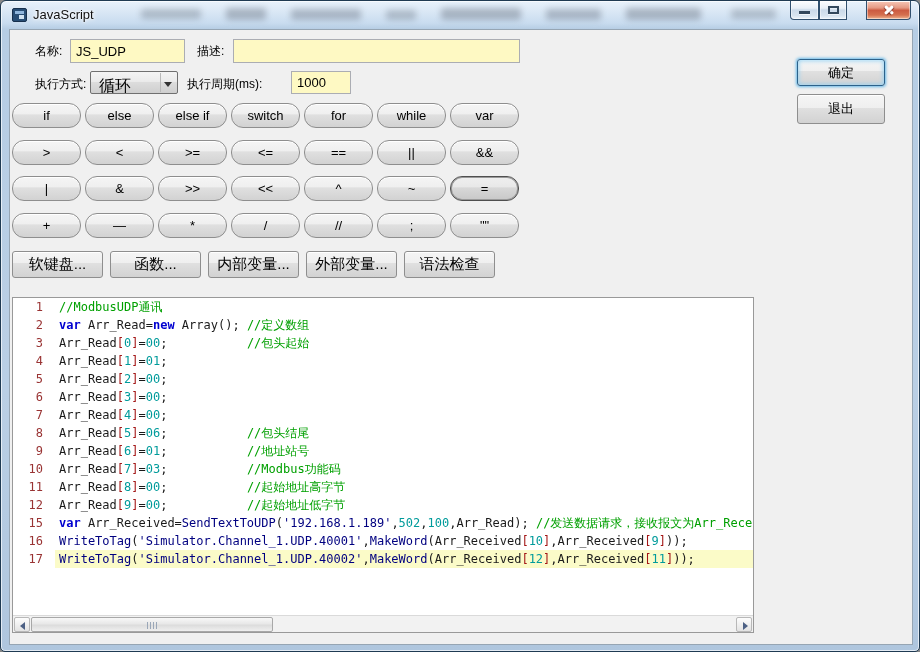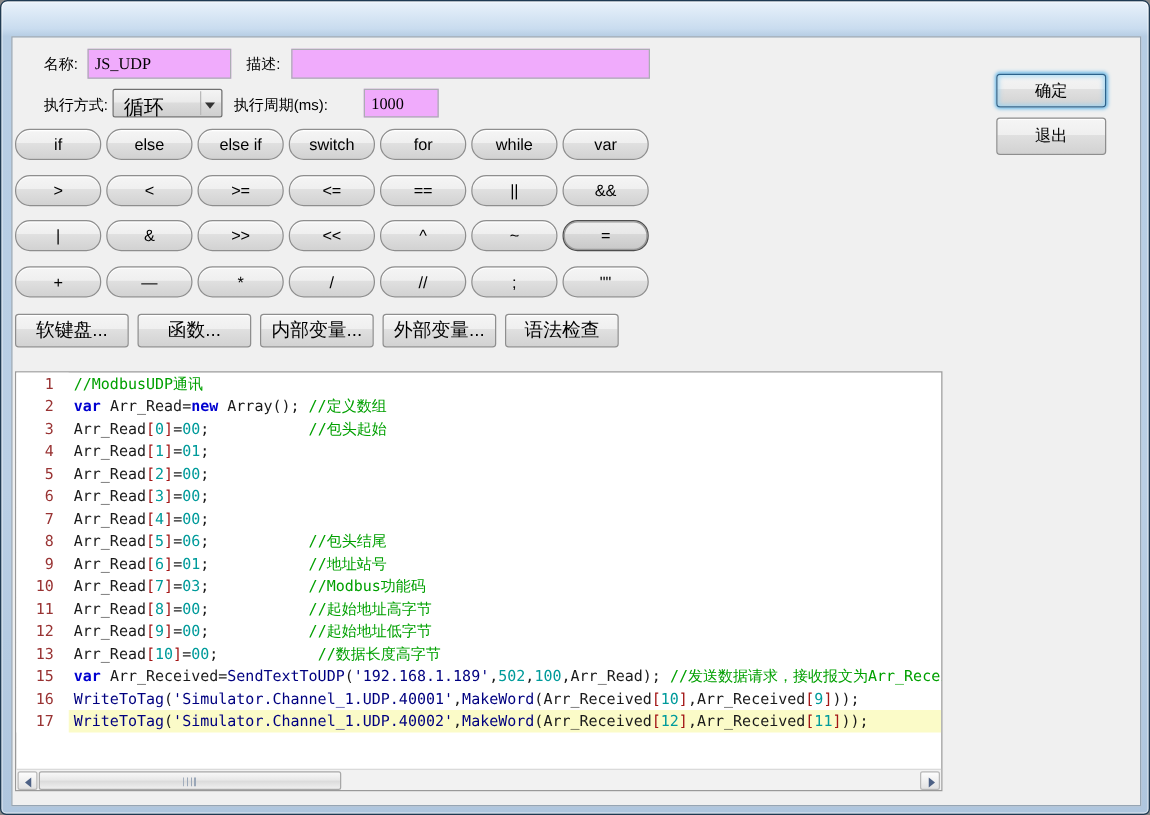--- a/index.html
+++ b/index.html
@@ -36,22 +36,22 @@
   .glyph-x { position:absolute; left:50%; top:50%; width:13px; height:13px; transform:translate(-50%,-50%); }
   .glyph-x::before,.glyph-x::after { content:""; position:absolute; left:1px; top:5px; width:11px; height:3px; background:#fff;
     box-shadow:0 1px 1px rgba(90,10,0,.6); border-radius:1px; }
   .glyph-x::before { transform:rotate(45deg); } .glyph-x::after { transform:rotate(-45deg); }
 
   
   .client { position:absolute; left:8px; top:28px; width:904px; height:616px;
     background:#F0F0F0; border:1px solid #96A5B3; }
 
   label.lbl { position:absolute; font-size:12px; color:#000; }
-  .tbox { position:absolute; background:#f0abfc; border:1px solid #ABADB3; font-size:13px;
-    font-family:Liberation Serif, serif; padding:0 5px; color:#000; outline:none; }
+  .tbox { position:absolute; background:#fef9c3; border:1px solid #ABADB3; font-size:13px;
+    font-family:Liberation Sans, sans-serif; padding:0 5px; color:#000; outline:none; }
 
   .combo { position:absolute; left:80px; top:41px; width:88px; height:23px; border:1px solid #707070; border-radius:2px;
     background:linear-gradient(180deg,#F4F4F4,#EBEBEB 45%,#DCDCDC 50%,#CFCFCF); cursor:pointer; }
   .combo .val { position:absolute; left:8px; top:4px; font-size:16px; }
   .combo .arrowbox { position:absolute; right:1px; top:1px; bottom:1px; width:16px; border-left:1px solid #B9B9B9; }
   .combo .tri { position:absolute; right:4px; top:9px; width:0; height:0;
     border-left:4px solid transparent; border-right:4px solid transparent; border-top:5px solid #333; }
 
   .btn { position:absolute; border:1px solid #8E8E8E; border-radius:3px; font-size:13px; color:#000; cursor:pointer;
     background:linear-gradient(180deg,#F5F5F5 0%,#EFEFEF 45%,#E0E0E0 46%,#D2D2D2 100%);
@@ -99,20 +99,41 @@
   .sthumb { position:absolute; left:18px; top:1px; width:242px; height:15px; border:1px solid #A8A8A8; border-radius:2px;
     background:linear-gradient(180deg,#F8F8F8,#E8E8E8 45%,#DCDCDC 55%,#EFEFEF); cursor:grab; }
   .sthumb .grip { position:absolute; left:50%; top:4px; width:11px; height:7px; transform:translateX(-50%);
     background:repeating-linear-gradient(90deg,#9AA7B8 0 1px,transparent 1px 3px); }
 </style>
 </head>
 <body>
 
 <div class="win">
 
+  <div class="titlebar">
+    <div class="blob" style="left:140px;top:8px;width:60px;height:10px;background:rgba(95,105,120,.35);"></div>
+    <div class="blob" style="left:225px;top:7px;width:40px;height:12px;background:rgba(95,105,120,.4);"></div>
+    <div class="blob" style="left:290px;top:8px;width:70px;height:11px;background:rgba(95,105,120,.38);"></div>
+    <div class="blob" style="left:385px;top:9px;width:30px;height:10px;background:rgba(95,105,120,.35);"></div>
+    <div class="blob" style="left:440px;top:7px;width:80px;height:12px;background:rgba(95,105,120,.4);"></div>
+    <div class="blob" style="left:545px;top:8px;width:55px;height:11px;background:rgba(95,105,120,.38);"></div>
+    <div class="blob" style="left:625px;top:7px;width:75px;height:12px;background:rgba(95,105,120,.4);"></div>
+    <div class="blob" style="left:730px;top:8px;width:45px;height:10px;background:rgba(95,105,120,.33);"></div>
+    <span class="title-icon"></span>
+    <span class="title-text">JavaScript</span>
+    <div class="capbtn min">
+        <span class="glyph-min"></span>
+      </div>
+    <div class="capbtn max">
+        <span class="glyph-max"></span>
+      </div>
+    <div class="capbtn close">
+        <span class="glyph-x"></span>
+      </div>
+  </div>
 
   <div class="client">
 
     <label class="lbl" style="left:25px;top:13px;">名称:</label>
     <input class="tbox" style="left: 60px; top: 9px; width: 115px; height: 24px;" value="JS_UDP">
     <label class="lbl" style="left:187px;top:13px;">描述:</label>
     <input class="tbox" style="left: 223px; top: 9px; width: 287px; height: 24px;" value="">
 
     <label class="lbl" style="left:25px;top:46px;">执行方式:</label>
     <div class="combo">
@@ -180,21 +201,20 @@
           <div class="cl"><span class="ln">3</span><span class="ct"><span class="tk-p">Arr_Read</span><span class="tk-b">[</span><span class="tk-n">0</span><span class="tk-b">]</span><span class="tk-p">=</span><span class="tk-n">00</span><span class="tk-p">;           </span><span class="tk-c">//包头起始</span></span></div>
           <div class="cl"><span class="ln">4</span><span class="ct"><span class="tk-p">Arr_Read</span><span class="tk-b">[</span><span class="tk-n">1</span><span class="tk-b">]</span><span class="tk-p">=</span><span class="tk-n">01</span><span class="tk-p">;</span></span></div>
           <div class="cl"><span class="ln">5</span><span class="ct"><span class="tk-p">Arr_Read</span><span class="tk-b">[</span><span class="tk-n">2</span><span class="tk-b">]</span><span class="tk-p">=</span><span class="tk-n">00</span><span class="tk-p">;</span></span></div>
           <div class="cl"><span class="ln">6</span><span class="ct"><span class="tk-p">Arr_Read</span><span class="tk-b">[</span><span class="tk-n">3</span><span class="tk-b">]</span><span class="tk-p">=</span><span class="tk-n">00</span><span class="tk-p">;</span></span></div>
           <div class="cl"><span class="ln">7</span><span class="ct"><span class="tk-p">Arr_Read</span><span class="tk-b">[</span><span class="tk-n">4</span><span class="tk-b">]</span><span class="tk-p">=</span><span class="tk-n">00</span><span class="tk-p">;</span></span></div>
           <div class="cl"><span class="ln">8</span><span class="ct"><span class="tk-p">Arr_Read</span><span class="tk-b">[</span><span class="tk-n">5</span><span class="tk-b">]</span><span class="tk-p">=</span><span class="tk-n">06</span><span class="tk-p">;           </span><span class="tk-c">//包头结尾</span></span></div>
           <div class="cl"><span class="ln">9</span><span class="ct"><span class="tk-p">Arr_Read</span><span class="tk-b">[</span><span class="tk-n">6</span><span class="tk-b">]</span><span class="tk-p">=</span><span class="tk-n">01</span><span class="tk-p">;           </span><span class="tk-c">//地址站号</span></span></div>
           <div class="cl"><span class="ln">10</span><span class="ct"><span class="tk-p">Arr_Read</span><span class="tk-b">[</span><span class="tk-n">7</span><span class="tk-b">]</span><span class="tk-p">=</span><span class="tk-n">03</span><span class="tk-p">;           </span><span class="tk-c">//Modbus功能码</span></span></div>
           <div class="cl"><span class="ln">11</span><span class="ct"><span class="tk-p">Arr_Read</span><span class="tk-b">[</span><span class="tk-n">8</span><span class="tk-b">]</span><span class="tk-p">=</span><span class="tk-n">00</span><span class="tk-p">;           </span><span class="tk-c">//起始地址高字节</span></span></div>
           <div class="cl"><span class="ln">12</span><span class="ct"><span class="tk-p">Arr_Read</span><span class="tk-b">[</span><span class="tk-n">9</span><span class="tk-b">]</span><span class="tk-p">=</span><span class="tk-n">00</span><span class="tk-p">;           </span><span class="tk-c">//起始地址低字节</span></span></div>
-          <div class="cl"><span class="ln">13</span><span class="ct"><span class="tk-p">Arr_Read</span><span class="tk-b">[</span><span class="tk-n">10</span><span class="tk-b">]</span><span class="tk-p">=</span><span class="tk-n">00</span><span class="tk-p">;           </span><span class="tk-c">//数据长度高字节</span></span></div>
           <div class="cl"><span class="ln">15</span><span class="ct"><span class="tk-k">var</span><span class="tk-p"> Arr_Received=</span><span class="tk-f">SendTextToUDP</span><span class="tk-p">(</span><span class="tk-s">'192.168.1.189'</span><span class="tk-p">,</span><span class="tk-n">502</span><span class="tk-p">,</span><span class="tk-n">100</span><span class="tk-p">,Arr_Read); </span><span class="tk-c">//发送数据请求，接收报文为Arr_Received十进制数</span></span></div>
           <div class="cl"><span class="ln">16</span><span class="ct"><span class="tk-f">WriteToTag</span><span class="tk-p">(</span><span class="tk-s">'Simulator.Channel_1.UDP.40001'</span><span class="tk-p">,</span><span class="tk-f">MakeWord</span><span class="tk-p">(Arr_Received</span><span class="tk-b">[</span><span class="tk-n">10</span><span class="tk-b">]</span><span class="tk-p">,Arr_Received</span><span class="tk-b">[</span><span class="tk-n">9</span><span class="tk-b">]</span><span class="tk-p">));</span></span></div>
           <div class="cl hl"><span class="ln">17</span><span class="ct"><span class="tk-f">WriteToTag</span><span class="tk-p">(</span><span class="tk-s">'Simulator.Channel_1.UDP.40002'</span><span class="tk-p">,</span><span class="tk-f">MakeWord</span><span class="tk-p">(Arr_Received</span><span class="tk-b">[</span><span class="tk-n">12</span><span class="tk-b">]</span><span class="tk-p">,Arr_Received</span><span class="tk-b">[</span><span class="tk-n">11</span><span class="tk-b">]</span><span class="tk-p">));</span></span></div>
         </div>
       <div class="hscroll">
         <div class="sarr left">
             <span class="tri-l"></span>
           </div>
         <div class="sthumb">
             <span class="grip"></span>

